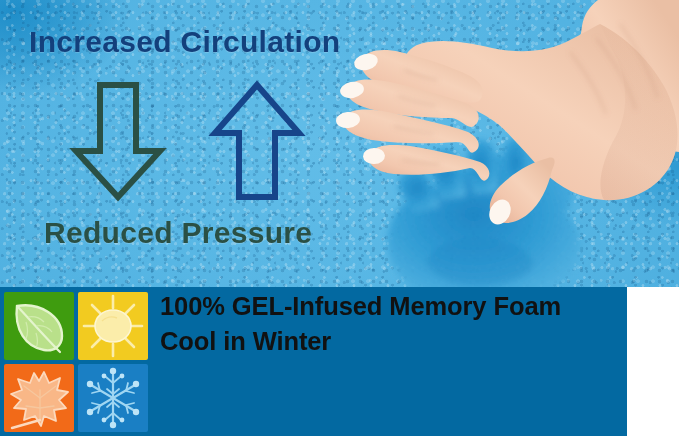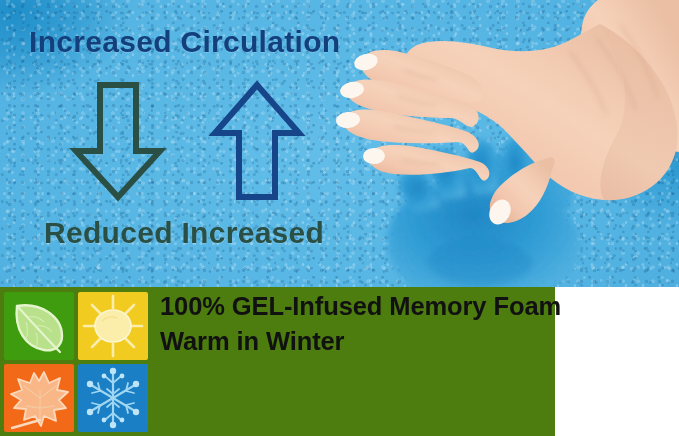--- a/index.html
+++ b/index.html
@@ -98,23 +98,23 @@
   #arrow-up-circulation { left: 205px; top: 79px; }
 
   
   .hand-layer { position: absolute; left: 0; top: 0; width: 679px; height: 287px; }
 
   
   .info-panel {
     position: absolute;
     left: 0;
     top: 287px;
-    width: 555px;
+    width: 627px;
     height: 149px;
-    background: #4d7c0f;
+    background: #0369a1;
   }
   .season-grid {
     position: absolute;
     left: 4px;
     top: 5px;
     width: 144px;
     height: 140px;
     display: grid;
     grid-template-columns: 70px 70px;
     grid-template-rows: 68px 68px;
@@ -293,21 +293,21 @@
     <svg class="arrow-svg" id="arrow-down-pressure" width="104" height="126" viewBox="0 0 104 126">
       <path d="M 34 6 L 70 6 L 70 72 L 94 72 L 52 118 L 10 72 L 34 72 Z" fill="none" stroke="#2a5045" stroke-width="6" stroke-linejoin="miter"></path>
     </svg>
 
     <svg class="arrow-svg" id="arrow-up-circulation" width="104" height="126" viewBox="0 0 104 126">
       <path d="M 52 6 L 94 54 L 70 54 L 70 118 L 34 118 L 34 54 L 10 54 Z" fill="none" stroke="#17458a" stroke-width="6" stroke-linejoin="miter"></path>
     </svg>
 
     <div class="foam-text" id="increased-circulation-text">Increased Circulation</div>
 
-    <div class="foam-text" id="reduced-pressure-text">Reduced Increased</div>
+    <div class="foam-text" id="reduced-pressure-text">Reduced Pressure</div>
   </div>
 
   <div class="info-panel">
 
     <div class="season-grid">
 
       <div class="season-tile" id="season-tile-spring">
         <svg width="70" height="68" viewBox="0 0 70 68">
           <path d="M 13 14 C 36 10, 58 24, 58 44 C 58 54, 50 60, 40 58 C 22 55, 10 38, 13 14 Z" fill="#b9e08a" stroke="#e4f4cd" stroke-width="2.4"></path>
           <path d="M 14 15 C 28 30, 42 46, 56 60" fill="none" stroke="#e4f4cd" stroke-width="2.2" stroke-linecap="round"></path>
@@ -391,16 +391,16 @@
             <circle cx="44" cy="12" r="2.4"></circle>
             <circle cx="26" cy="56" r="2.4"></circle>
             <circle cx="44" cy="56" r="2.4"></circle>
           </g>
         </svg>
       </div>
     </div>
 
     <div class="info-copy">
       <span class="copy-line">100% GEL-Infused Memory Foam</span>
-      <span class="copy-line">Warm in Winter</span>
+      <span class="copy-line">Cool in Winter</span>
     </div>
   </div>
 </div>
 
 </body></html>

